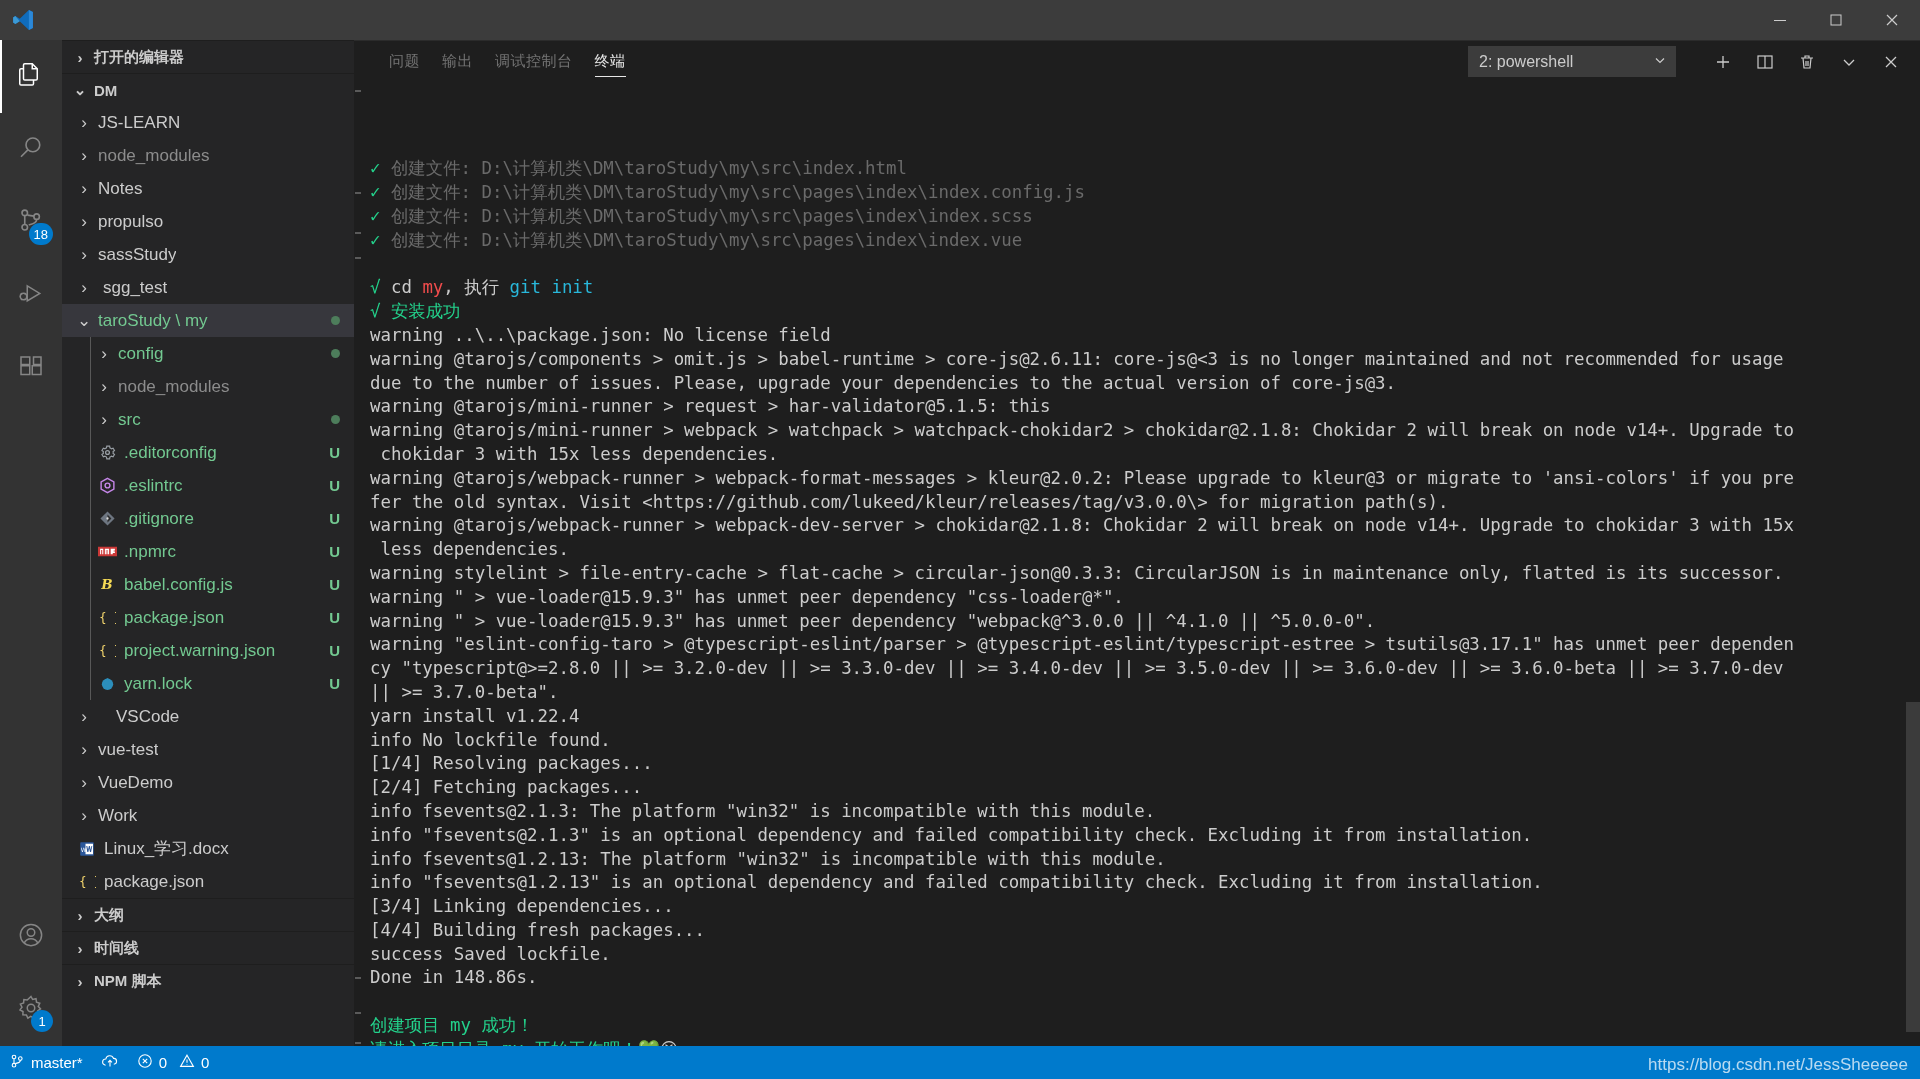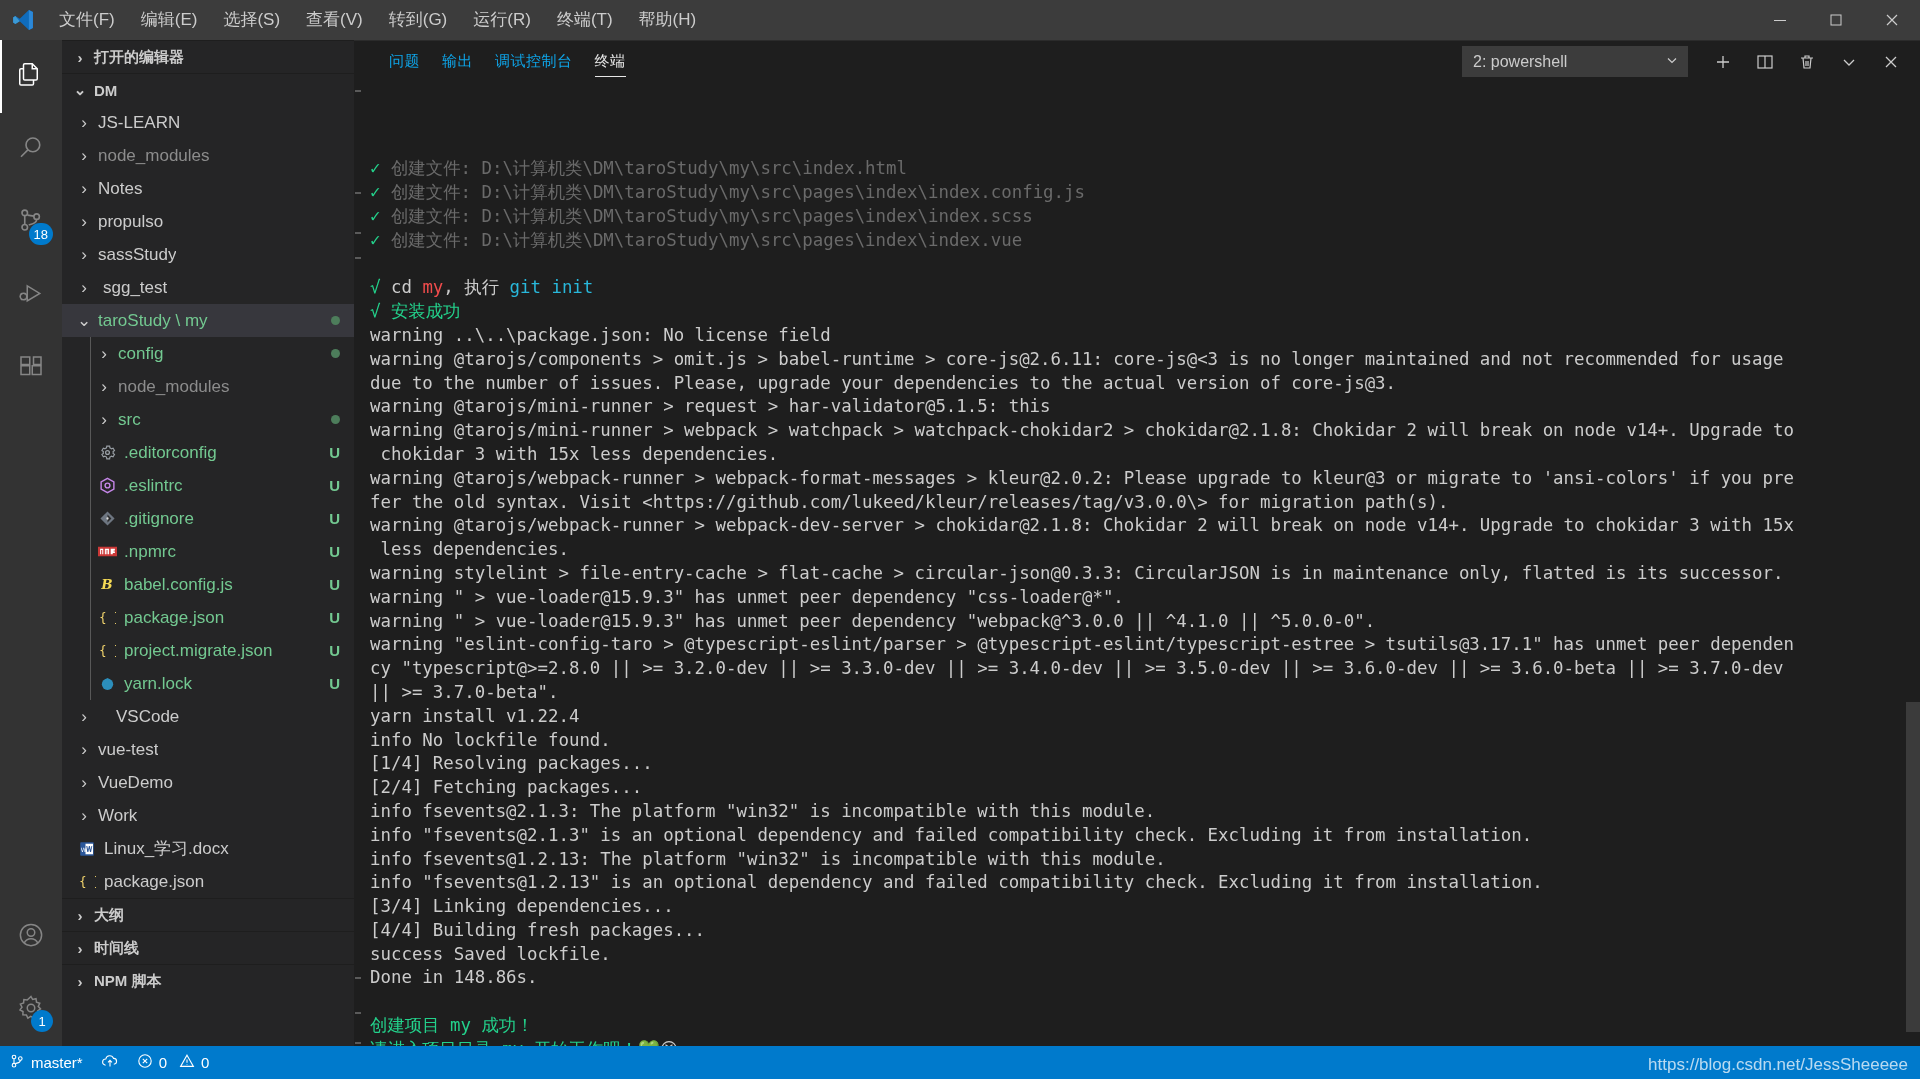--- a/index.html
+++ b/index.html
@@ -98,34 +98,34 @@
   .ficon { width: 26px; display: inline-flex; align-items: center; justify-content: center; flex: 0 0 26px; }
   .guide { position: absolute; left: 28px; top: 0; bottom: 0; width: 1px; background: #585858; }
 
   
   .panel { flex: 1 1 auto; display: flex; flex-direction: column; background: #1e1e1e; min-width: 0; }
   .panel-head {
     height: 42px; flex: 0 0 42px; display: flex; align-items: center;
     background: #1e1e1e; padding-left: 24px; border-top: 1px solid #2b2b2b;
   }
   .ptab {
-    font-size: 15px; color: #0ea5e9; padding: 0 11px; height: 42px;
+    font-size: 15px; color: #737373; padding: 0 11px; height: 42px;
     display: flex; align-items: center; cursor: pointer; position: relative;
     text-transform: uppercase; letter-spacing: .5px;
   }
   .ptab.active { color: #e7e7e7; }
   .ptab.active::after {
     content: ""; position: absolute; left: 11px; right: 11px; bottom: 6px;
     height: 1px; background: #e7e7e7;
   }
   .panel-actions { margin-left: auto; display: flex; align-items: center; gap: 0; padding-right: 8px; }
   .term-select {
-    width: 226px; height: 31px; background: #3c3c3c; border: 1px solid #3c3c3c;
+    width: 208px; height: 31px; background: #3c3c3c; border: 1px solid #3c3c3c;
     color: #cccccc; font-size: 16px; display: flex; align-items: center;
-    padding: 0 8px 0 10px; margin-right: 14px; cursor: pointer;
+    padding: 0 8px 0 10px; margin-right: 26px; cursor: pointer;
   }
   .term-select .val { flex: 1 1 auto; }
   .pa-btn {
     width: 42px; height: 42px; display: flex; align-items: center; justify-content: center;
     color: #cccccc; cursor: pointer;
   }
 
   
   .terminal {
     flex: 1 1 auto; position: relative; overflow: hidden;
@@ -167,30 +167,20 @@
 <div id="app">
 
   <div class="titlebar">
     <div class="vscode-logo">
       <svg width="24" height="24" viewBox="0 0 24 24">
         <path d="M17.9 2.1 21.9 4.1v15.8l-4 2-9.2-8.6L4.4 16 2.1 14.6V9.4L4.4 8l4.3 2.7 9.2-8.6z" fill="#0f6cbd"></path>
         <path d="M17.9 2.1 21.9 4.1v15.8l-4 2V2.1z" fill="#2b88d8"></path>
         <path d="M4.4 8 2.1 9.4v5.2L4.4 16l4.3-2.7L4.4 8z" fill="#3c99d4"></path>
       </svg>
     </div>
-    <div class="menu">
-      <div class="menu-item">文件(F)</div>
-      <div class="menu-item">编辑(E)</div>
-      <div class="menu-item">选择(S)</div>
-      <div class="menu-item">查看(V)</div>
-      <div class="menu-item">转到(G)</div>
-      <div class="menu-item">运行(R)</div>
-      <div class="menu-item">终端(T)</div>
-      <div class="menu-item">帮助(H)</div>
-    </div>
     <div class="win-controls">
       <div class="win-btn">
         <svg width="14" height="14" viewBox="0 0 14 14">
             <rect x="1" y="7" width="12" height="1" fill="#cccccc"></rect>
           </svg>
       </div>
       <div class="win-btn">
         <svg width="14" height="14" viewBox="0 0 14 14">
             <rect x="2" y="2" width="10" height="10" fill="none" stroke="#cccccc" stroke-width="1"></rect>
           </svg>
@@ -415,21 +405,21 @@
             <span class="status" style="color: rgb(115, 201, 145);">U</span>
           </div>
           <div class="row">
             <div class="guide"></div>
             <span class="ind" style="width: 32px;"></span>
             <span class="ficon">
               <svg width="18" height="17" viewBox="0 0 24 24">
                 <text x="1" y="18" font-family="DejaVu Sans Mono, monospace" font-size="17" fill="#f5d76e">{ }</text>
               </svg>
             </span>
-            <span class="lbl green" style="color: rgb(115, 201, 145); margin-left: 4px;">project.migrate.json</span>
+            <span class="lbl green" style="color: rgb(115, 201, 145); margin-left: 4px;">project.warning.json</span>
             <span class="status" style="color: rgb(115, 201, 145);">U</span>
           </div>
           <div class="row">
             <div class="guide"></div>
             <span class="ind" style="width: 32px;"></span>
             <span class="ficon">
               <svg width="17" height="17" viewBox="0 0 24 24">
                 <circle cx="12" cy="13" r="8" fill="#2c8ebb"></circle>
                 <path d="M9 7c1-2 3-3 4-2.4.8.5.4 2 0 2.8 1 .7 1.6 1.8 1.6 3.2 0 2-1.3 3.4-3.2 3.4S8 12.6 8 10.6c0-1.4.5-2.6 1-3.6z" fill="#2c8ebb"></path>
               </svg>

